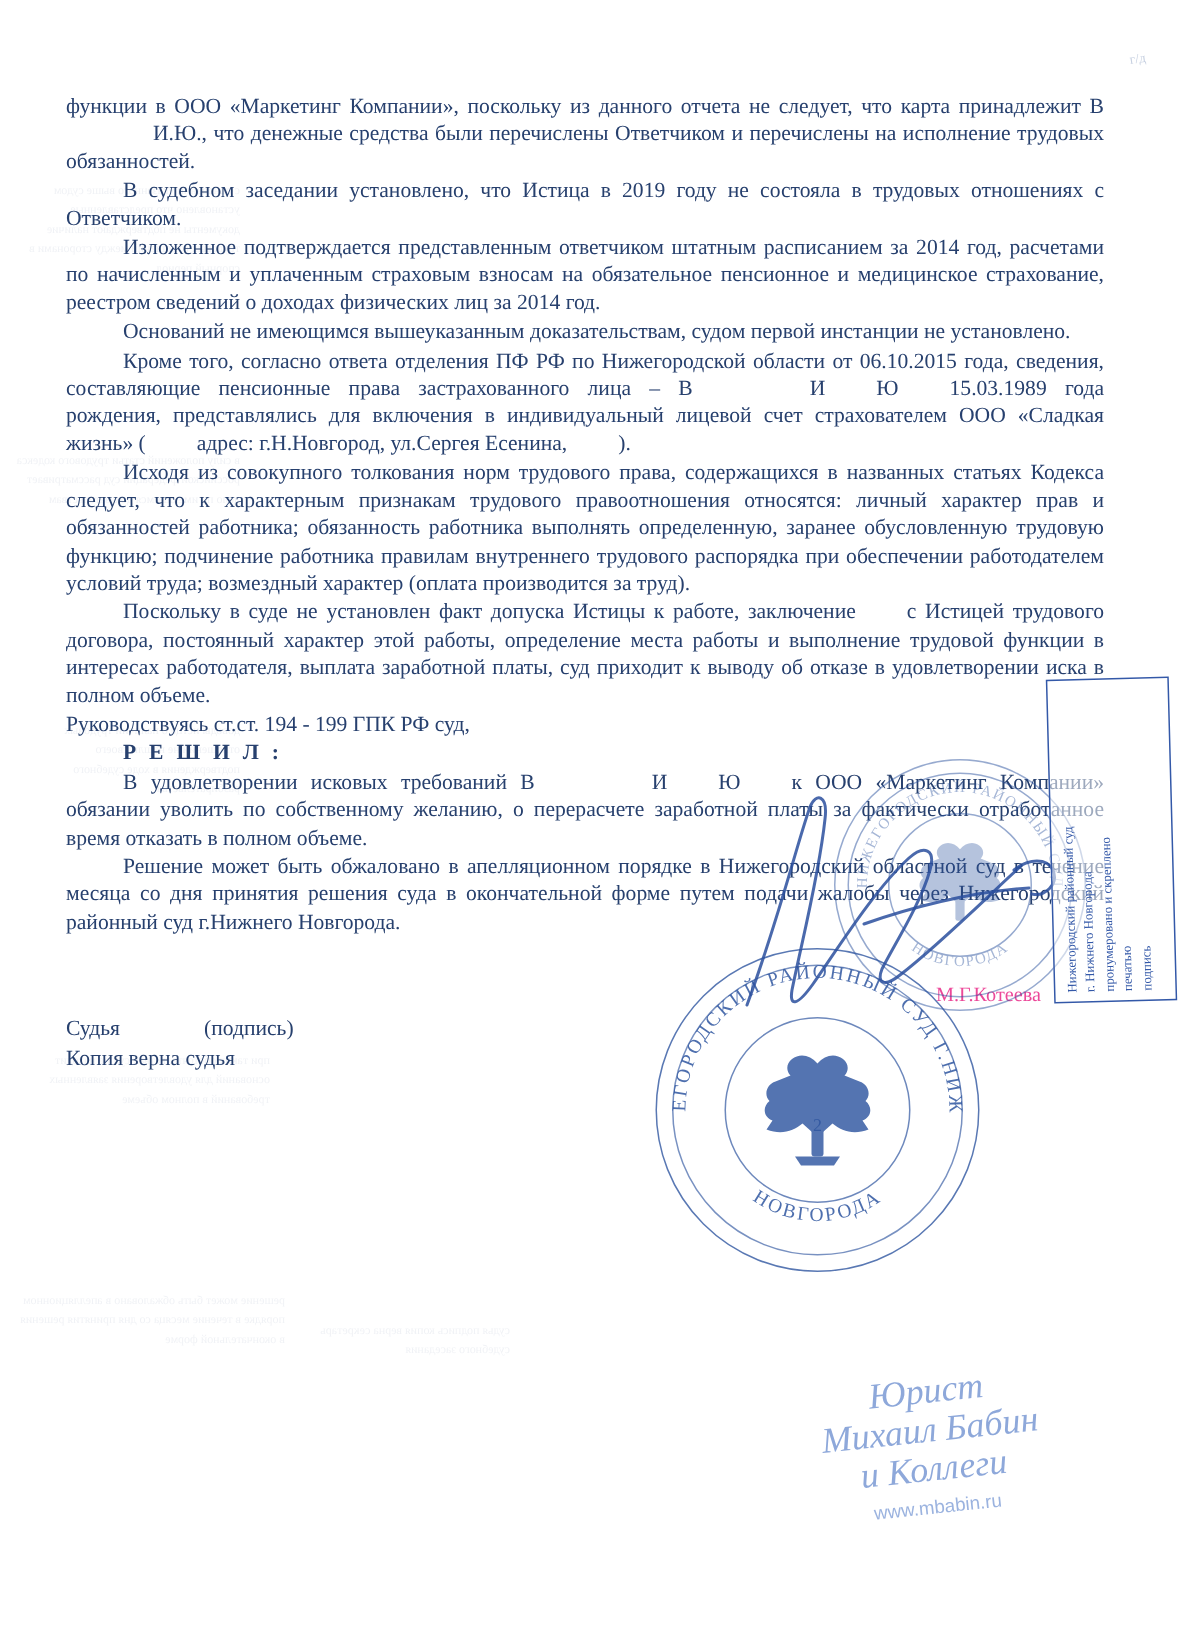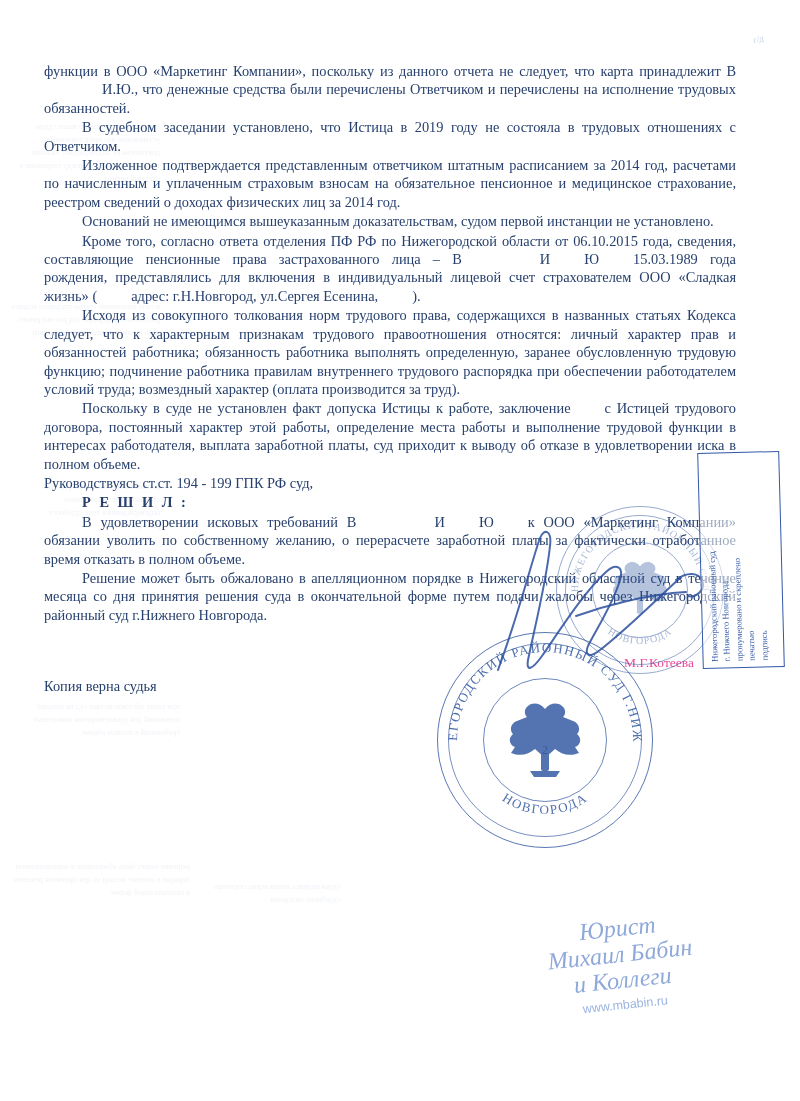--- a/index.html
+++ b/index.html
@@ -294,20 +294,23 @@
 
     <p class="para noindent">Руководствуясь ст.ст. 194 - 199 ГПК РФ суд,</p>
 
     <p class="para resolution-word">Р Е Ш И Л :</p>
 
     <p class="para">В удовлетворении исковых требований В<span class="gap-name-lg"></span>И<span class="gap-name-sm"></span>Ю<span class="gap-name-sm"></span>к ООО «Маркетинг Компании» обязании уволить по собственному желанию, о перерасчете заработной платы за фактически отработанное время отказать в полном объеме.</p>
 
     <p class="para">Решение может быть обжаловано в апелляционном порядке в Нижегородский областной суд в течение месяца со дня принятия решения суда в окончательной форме путем подачи жалобы через Нижегородский районный суд г.Нижнего Новгорода.</p>
 
     <div class="signature-block">
+      <div class="sig-row">
+        <span class="sig-judge-label">Судья</span><span>(подпись)</span>
+      </div>
       <div class="sig-row">Копия верна судья</div>
     </div>
 
   </div>
 
   <div class="judge-name">М.Г.Котеева</div>
 
   <div class="seal2">
     <div class="ring-outer"></div>
     <div class="ring-mid"></div>

